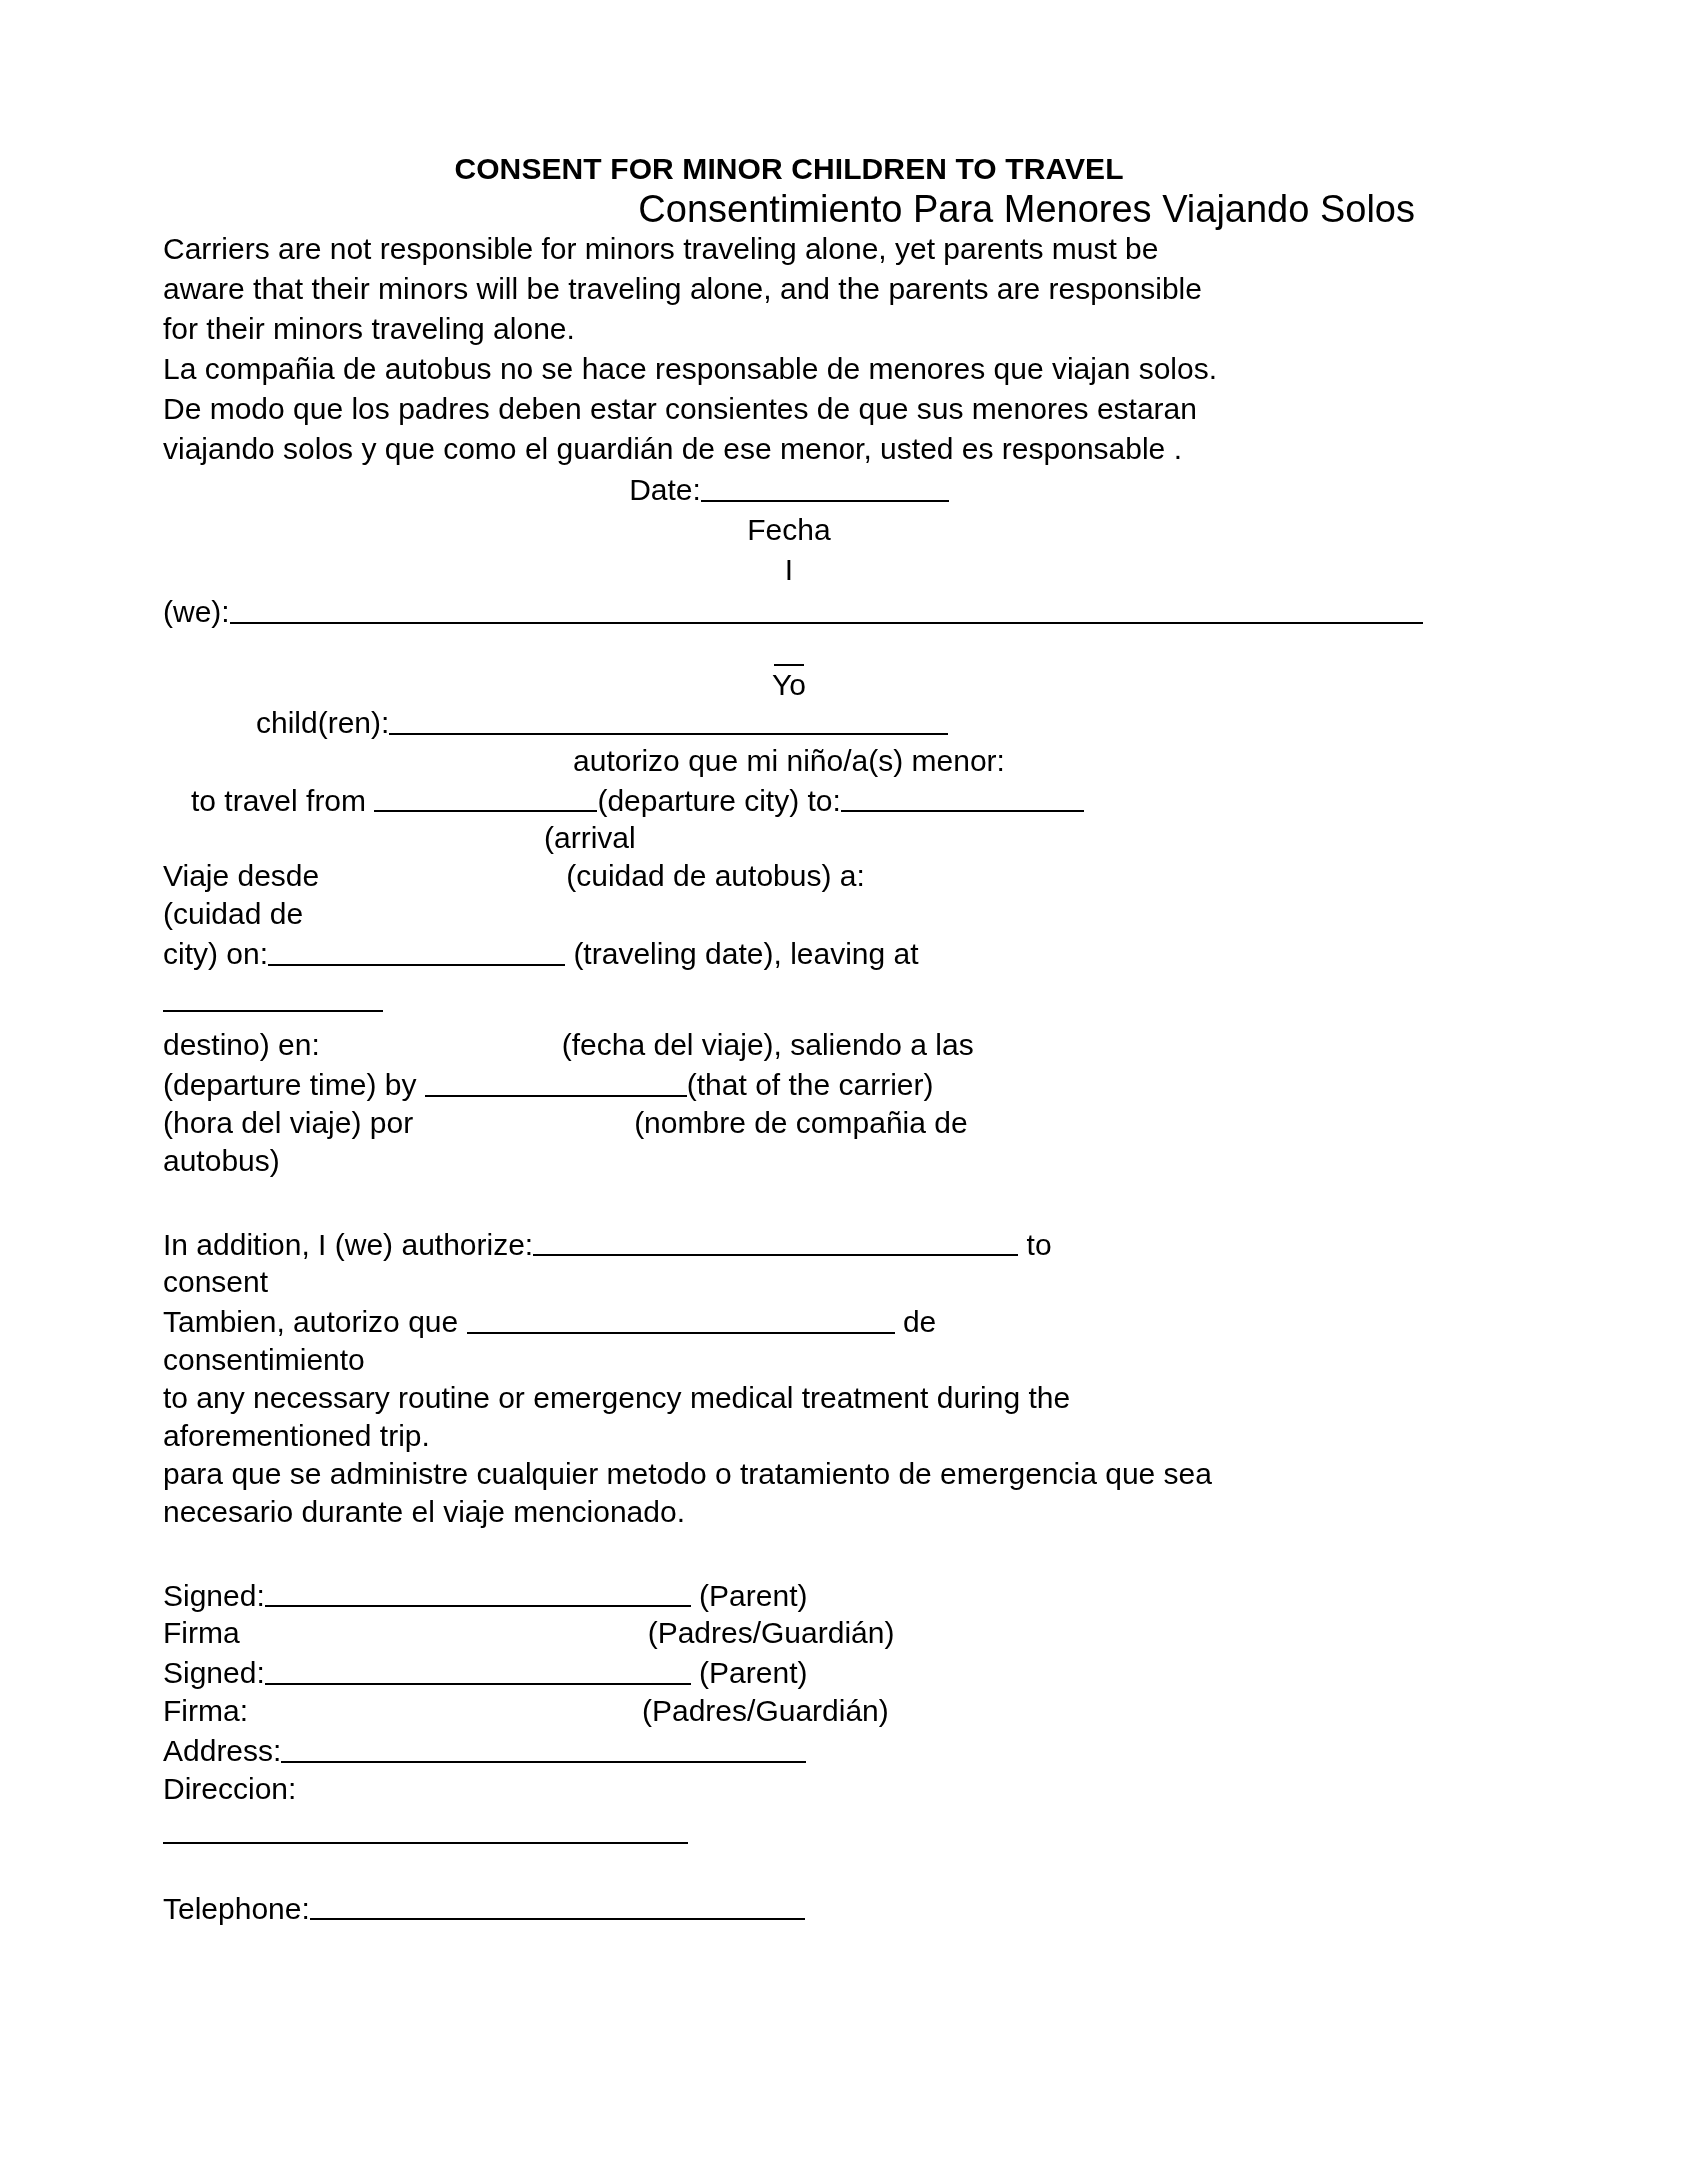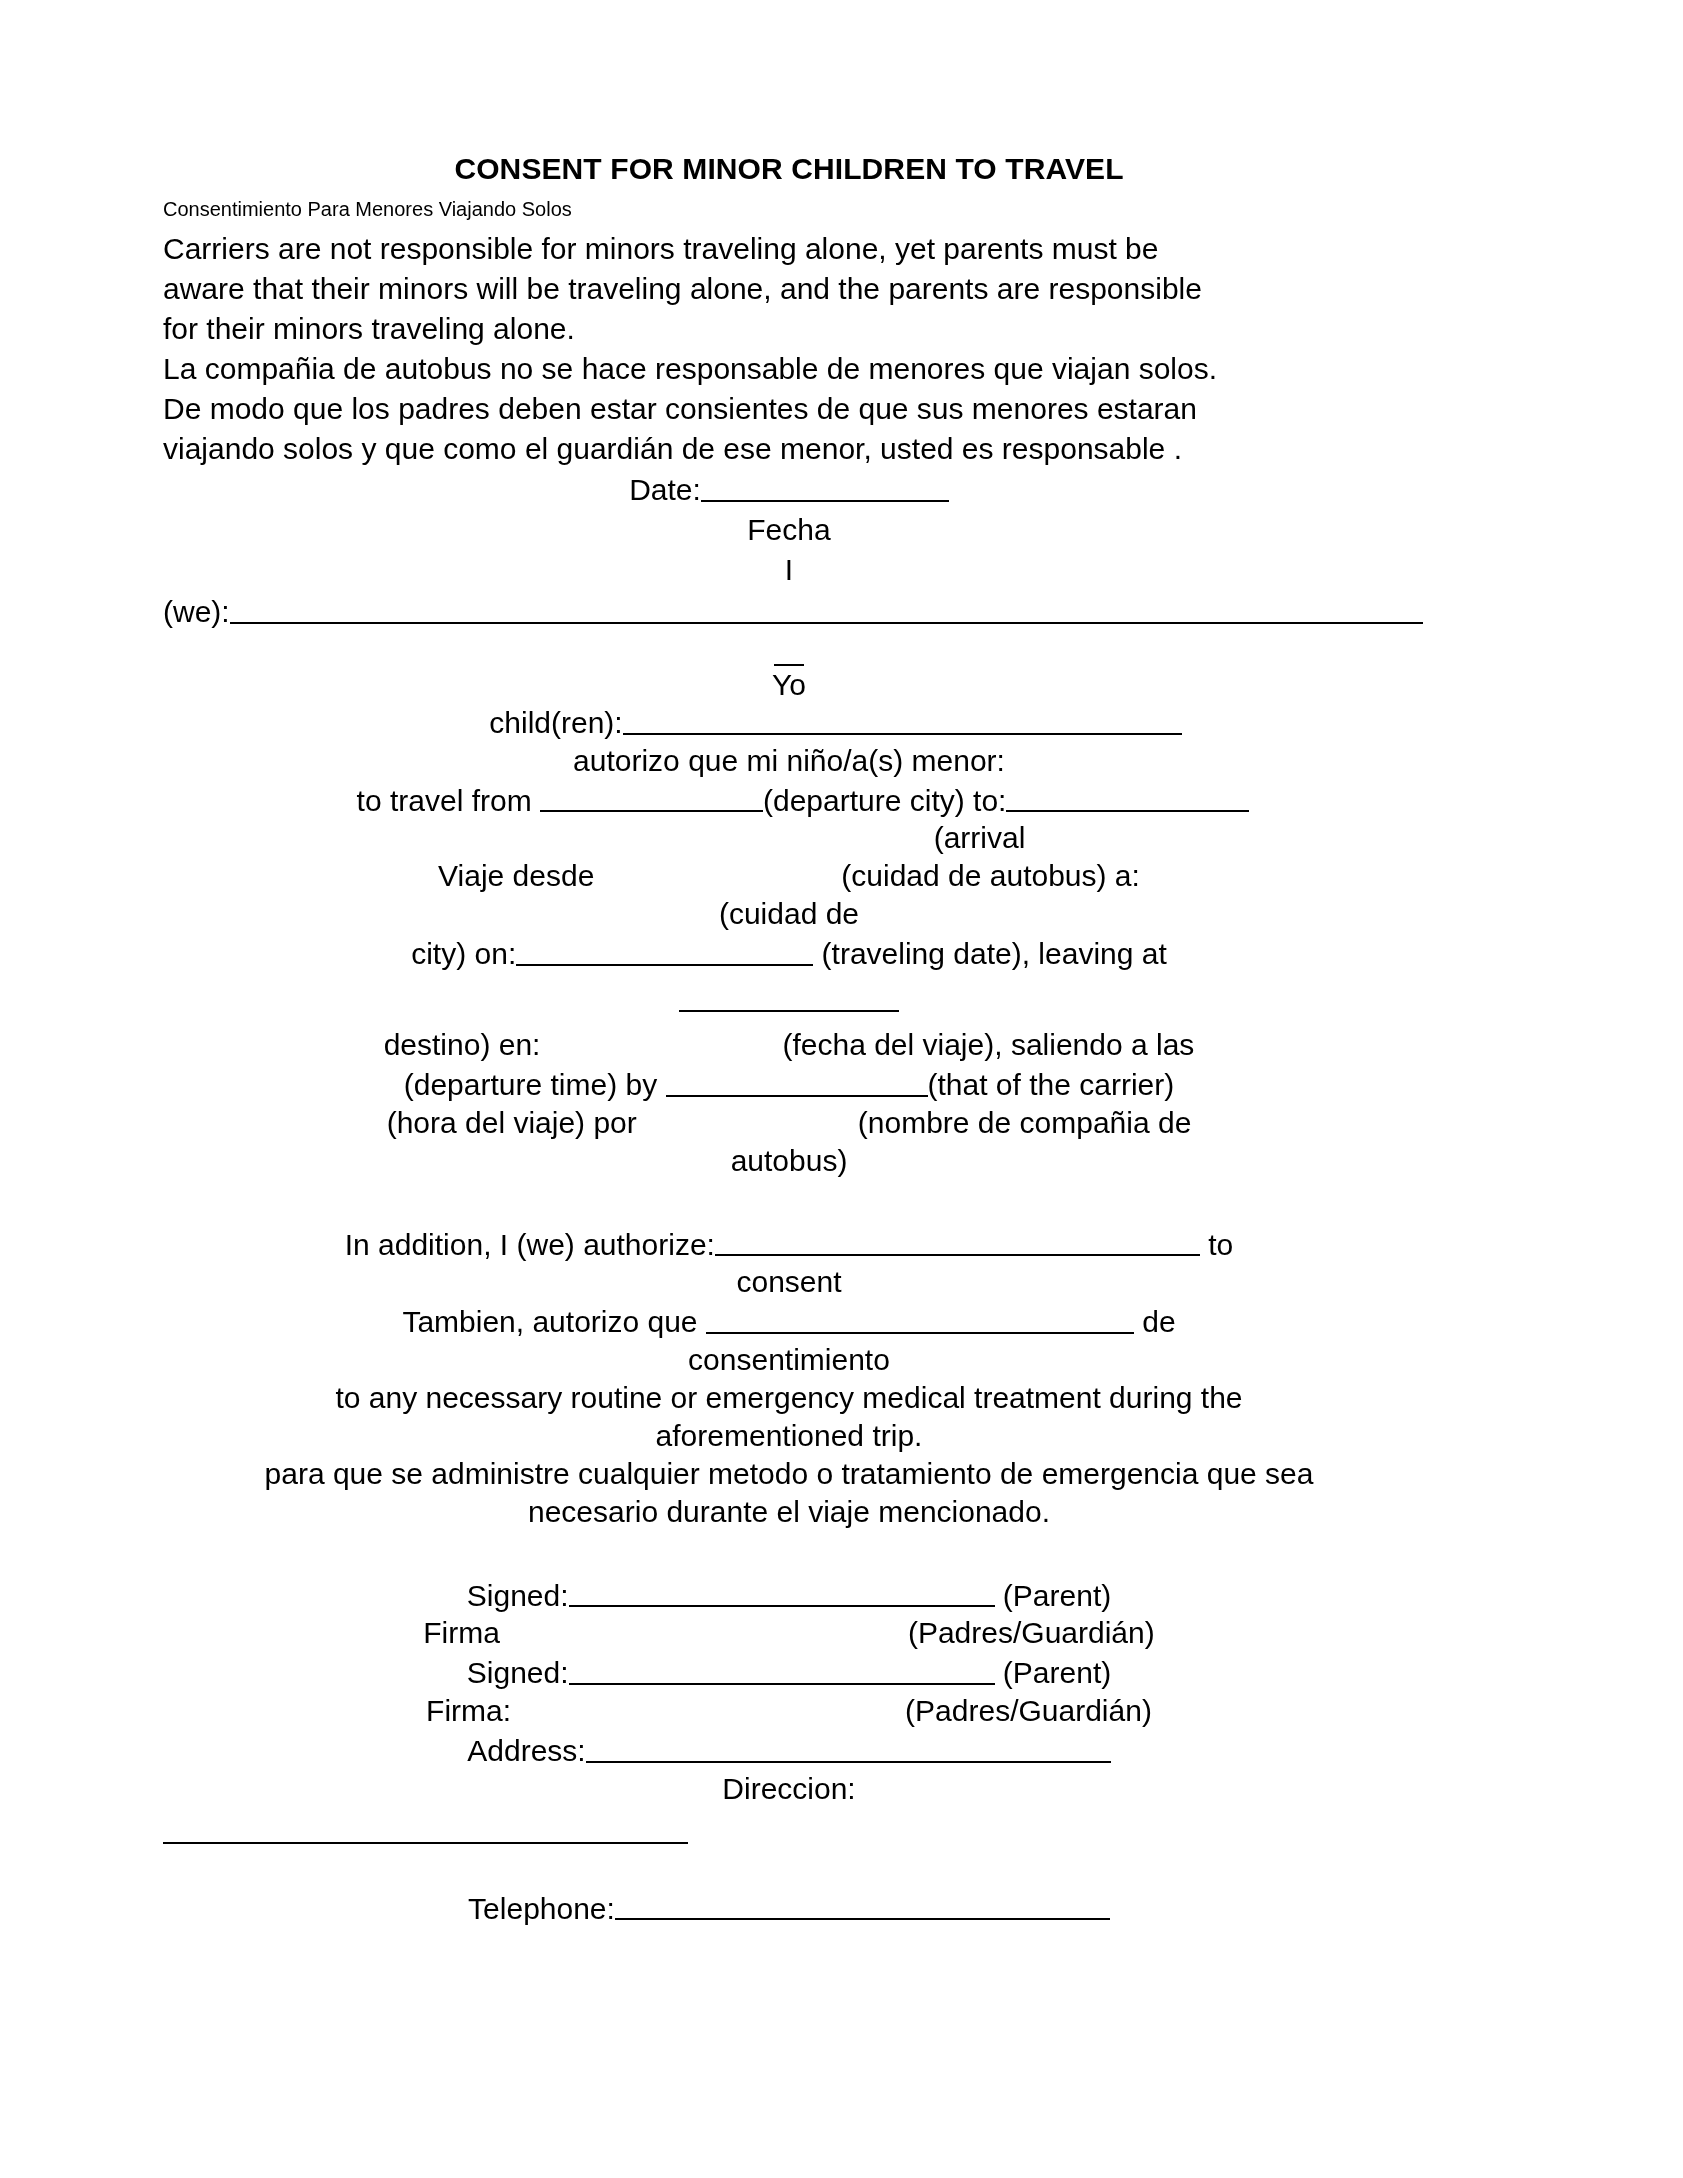--- a/index.html
+++ b/index.html
@@ -32,36 +32,35 @@
 
   
   .title {
     text-align: center;
     font-weight: bold;
     font-size: 30px;
     line-height: 40px;
     letter-spacing: 0.1px;
   }
   .subtitle {
-    text-align: left;
-    font-size: 20px;
+    text-align: right;
+    font-size: 38px;
     line-height: 40px;
   }
   .para-center {
     text-align: left;
     font-size: 30px;
     line-height: 40px;
   }
 
   
   .row {
     display: block;
     line-height: 38px;
     white-space: nowrap;
-    text-align: center;
   }
 
   .center { text-align: center; }
 
   
   .blank {
     display: inline-block;
     border-bottom: 2.5px solid #000;
     vertical-align: baseline;
     height: 1.02em;

